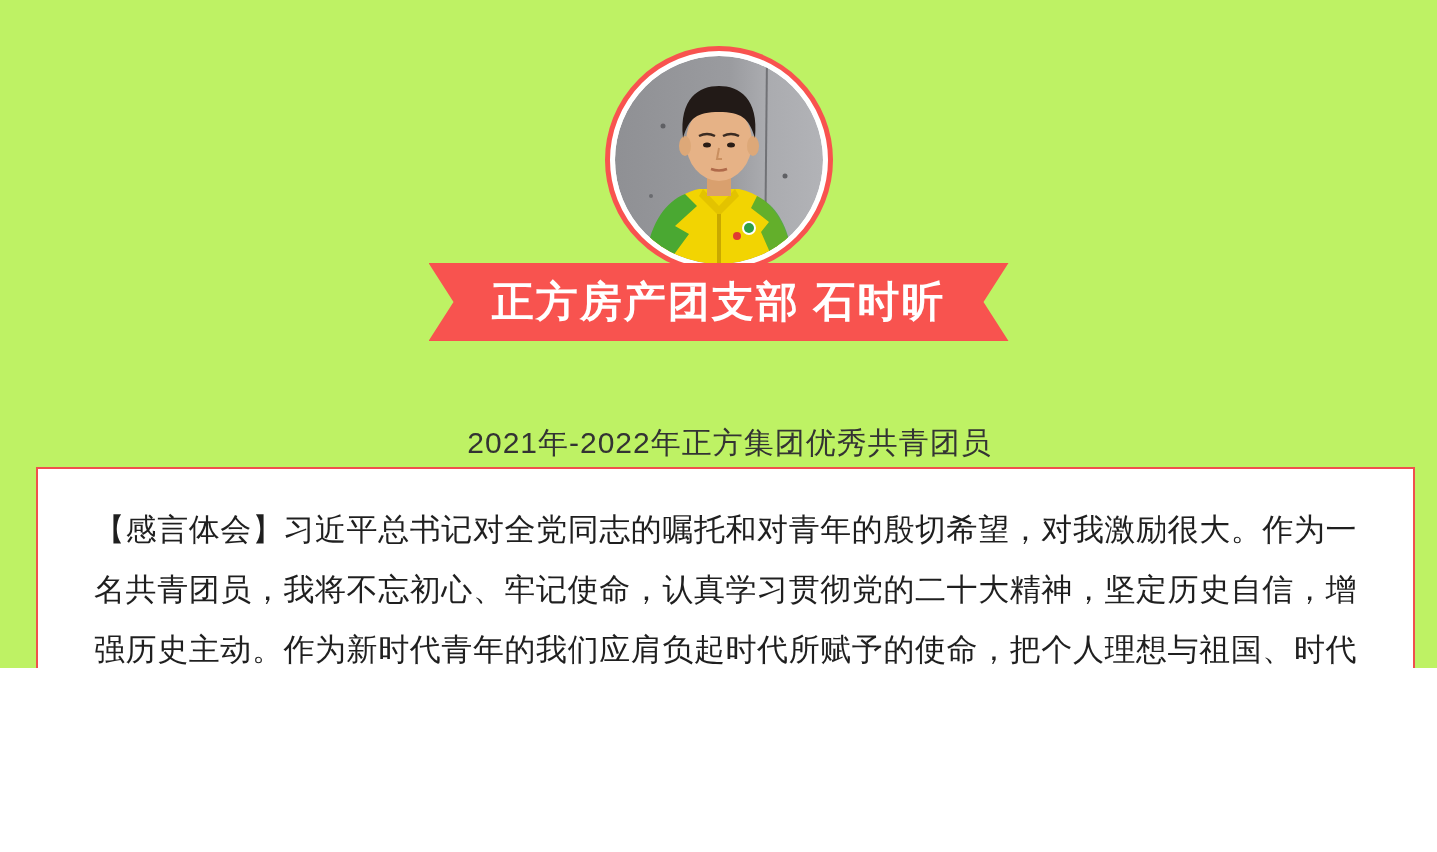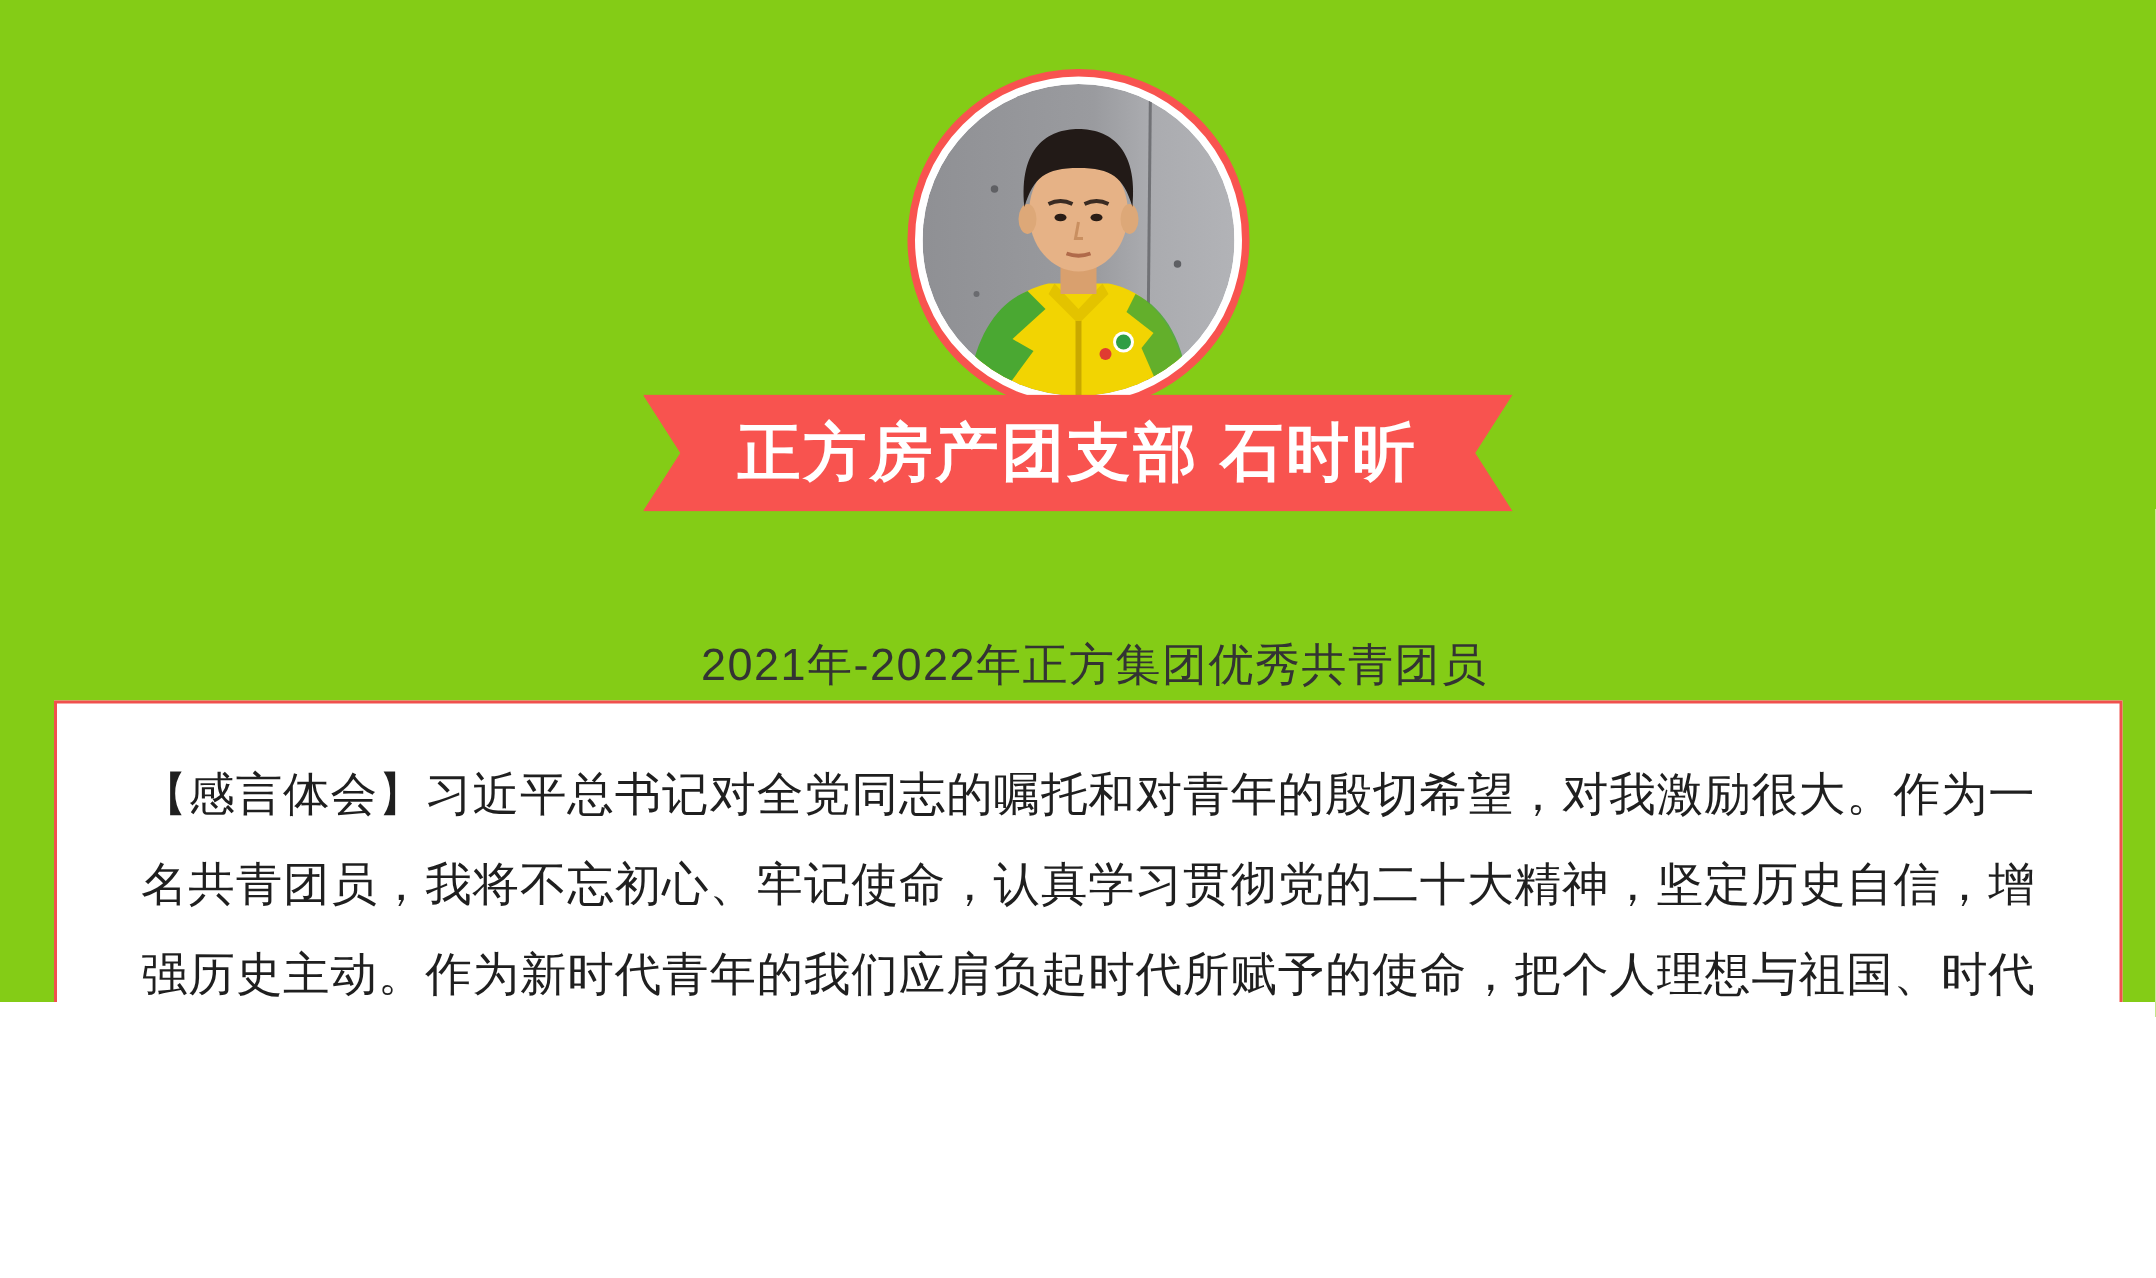--- a/index.html
+++ b/index.html
@@ -5,21 +5,21 @@
   html, body {
     margin: 0;
     padding: 0;
     background: #ffffff;
     font-family: "Liberation Sans", "DejaVu Sans", sans-serif;
   }
   .canvas {
     position: relative;
     width: 1437px;
     height: 668px;
-    background: #84cc16;
+    background: #bef264;
     overflow: hidden;
   }
   
   .avatar-ring {
     position: absolute;
     left: 50%;
     top: 46px;
     transform: translateX(-50%);
     width: 228px;
     height: 228px;

